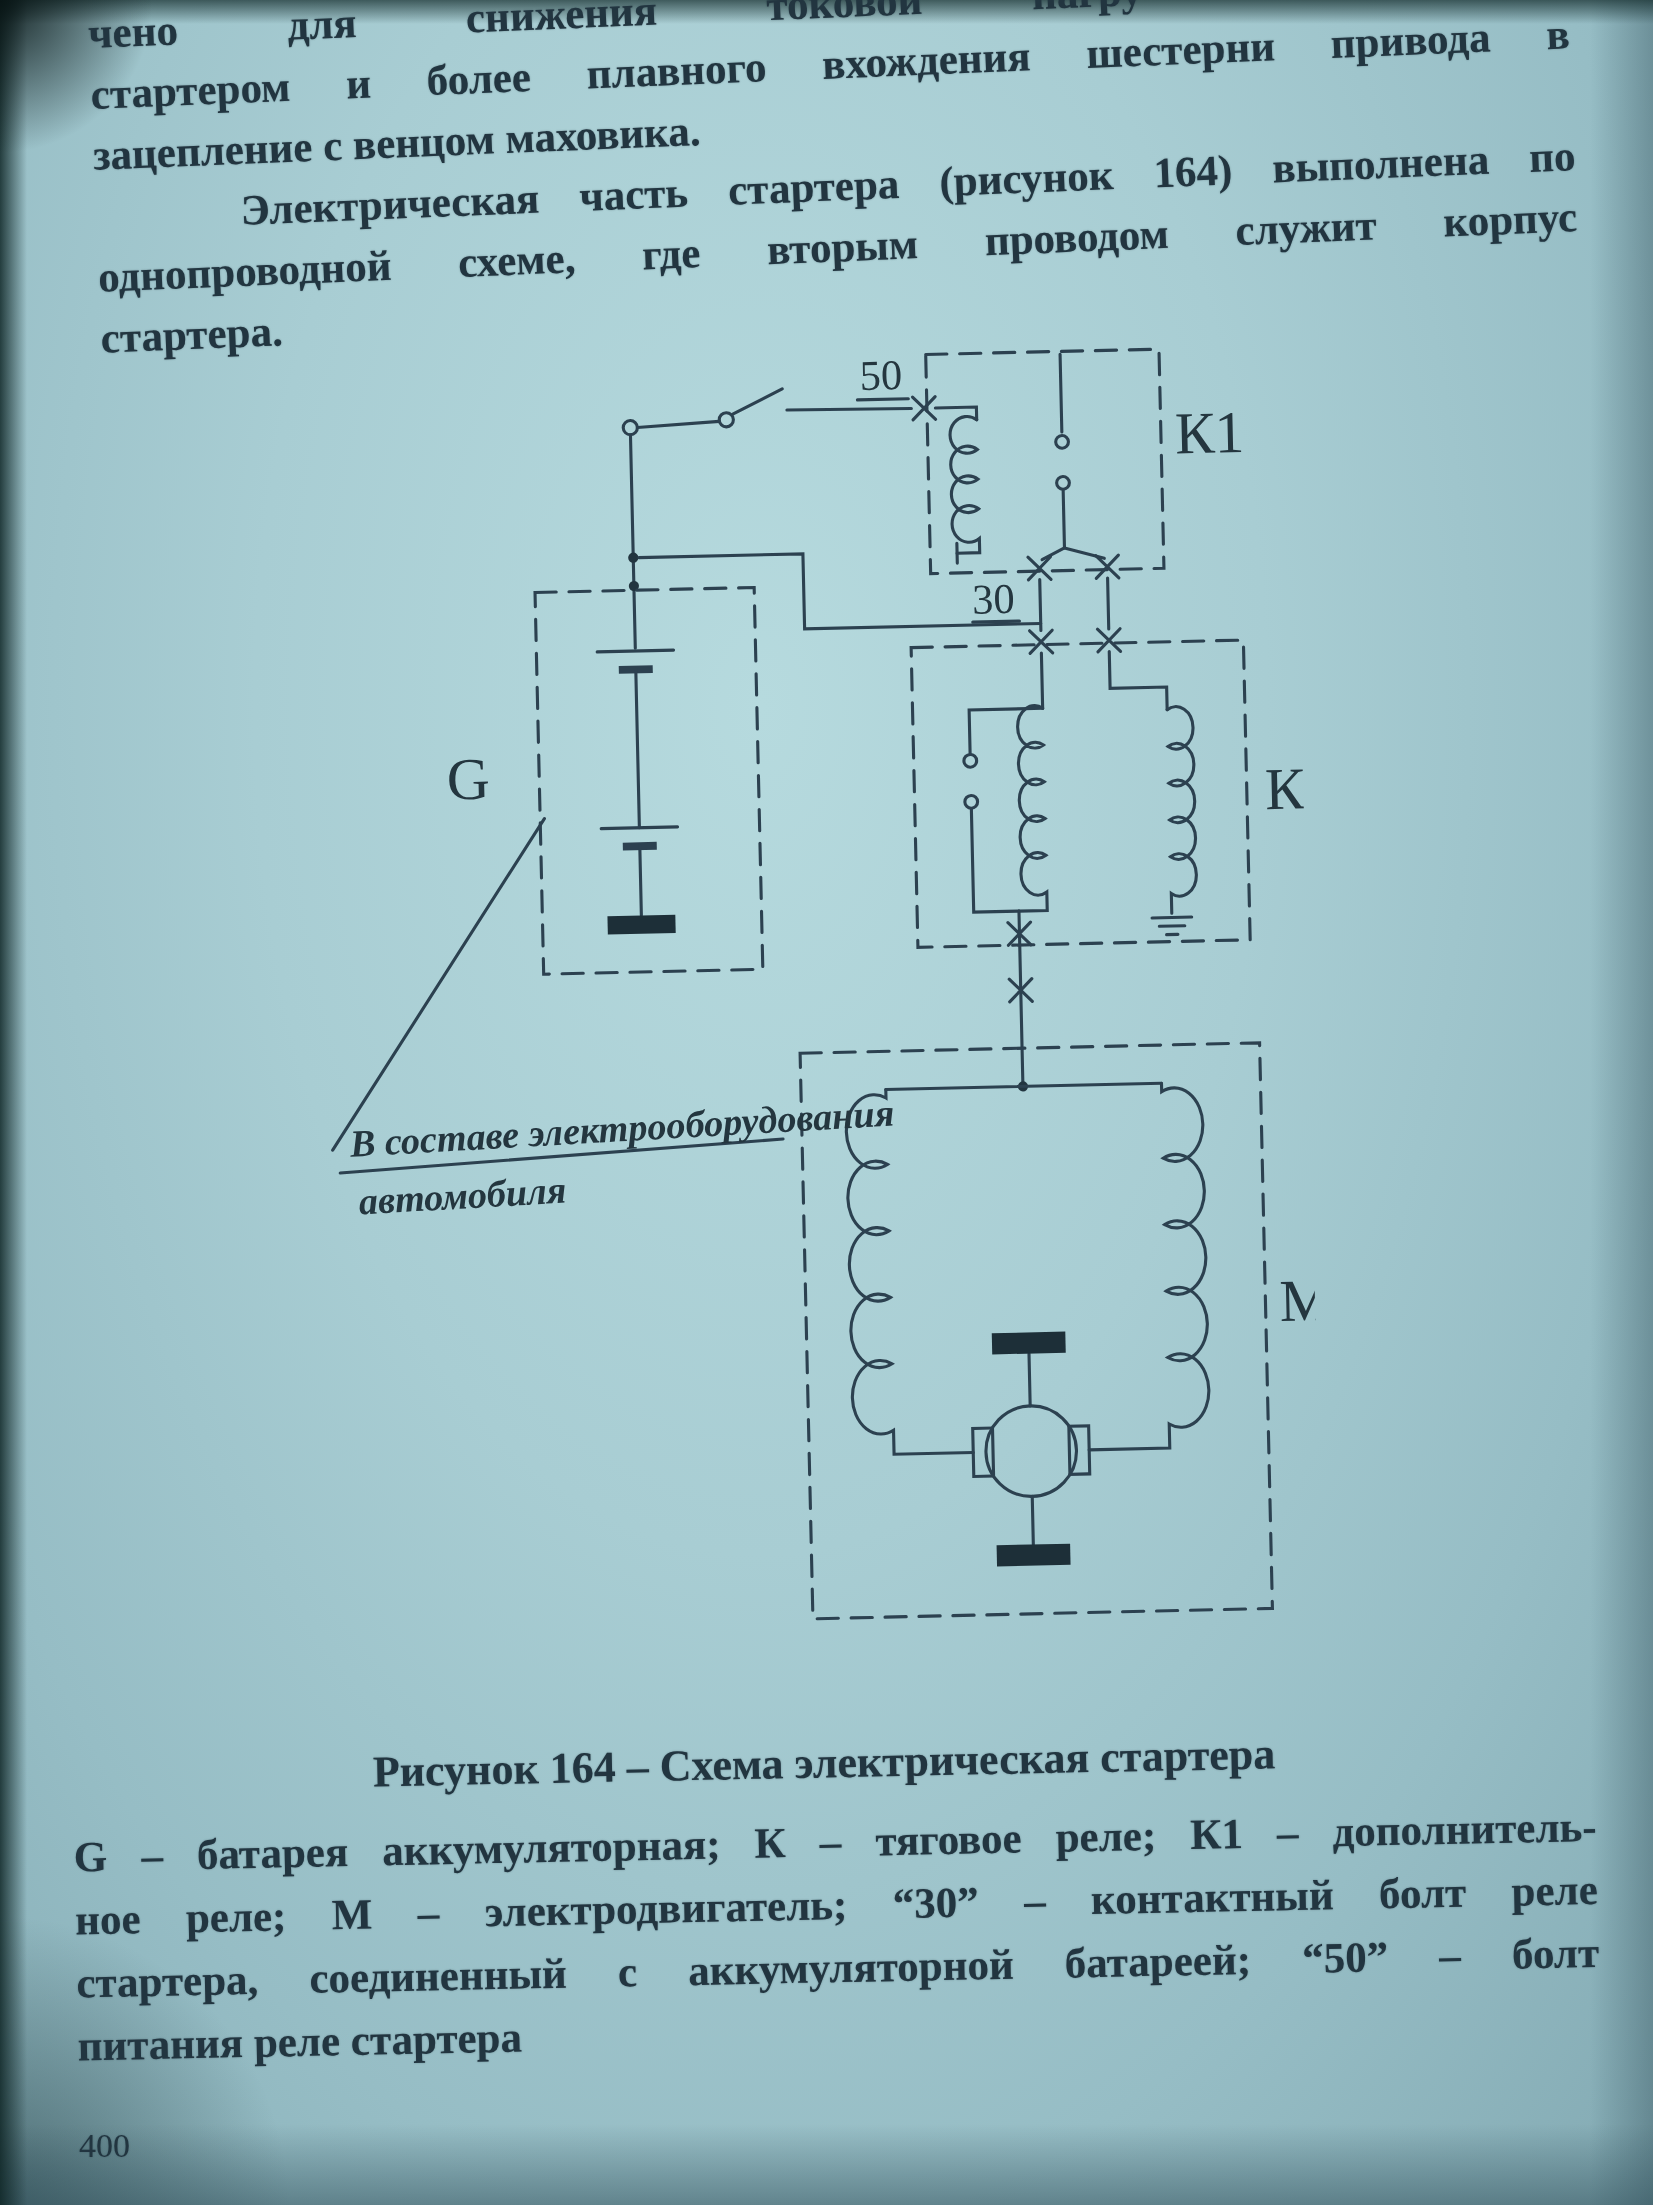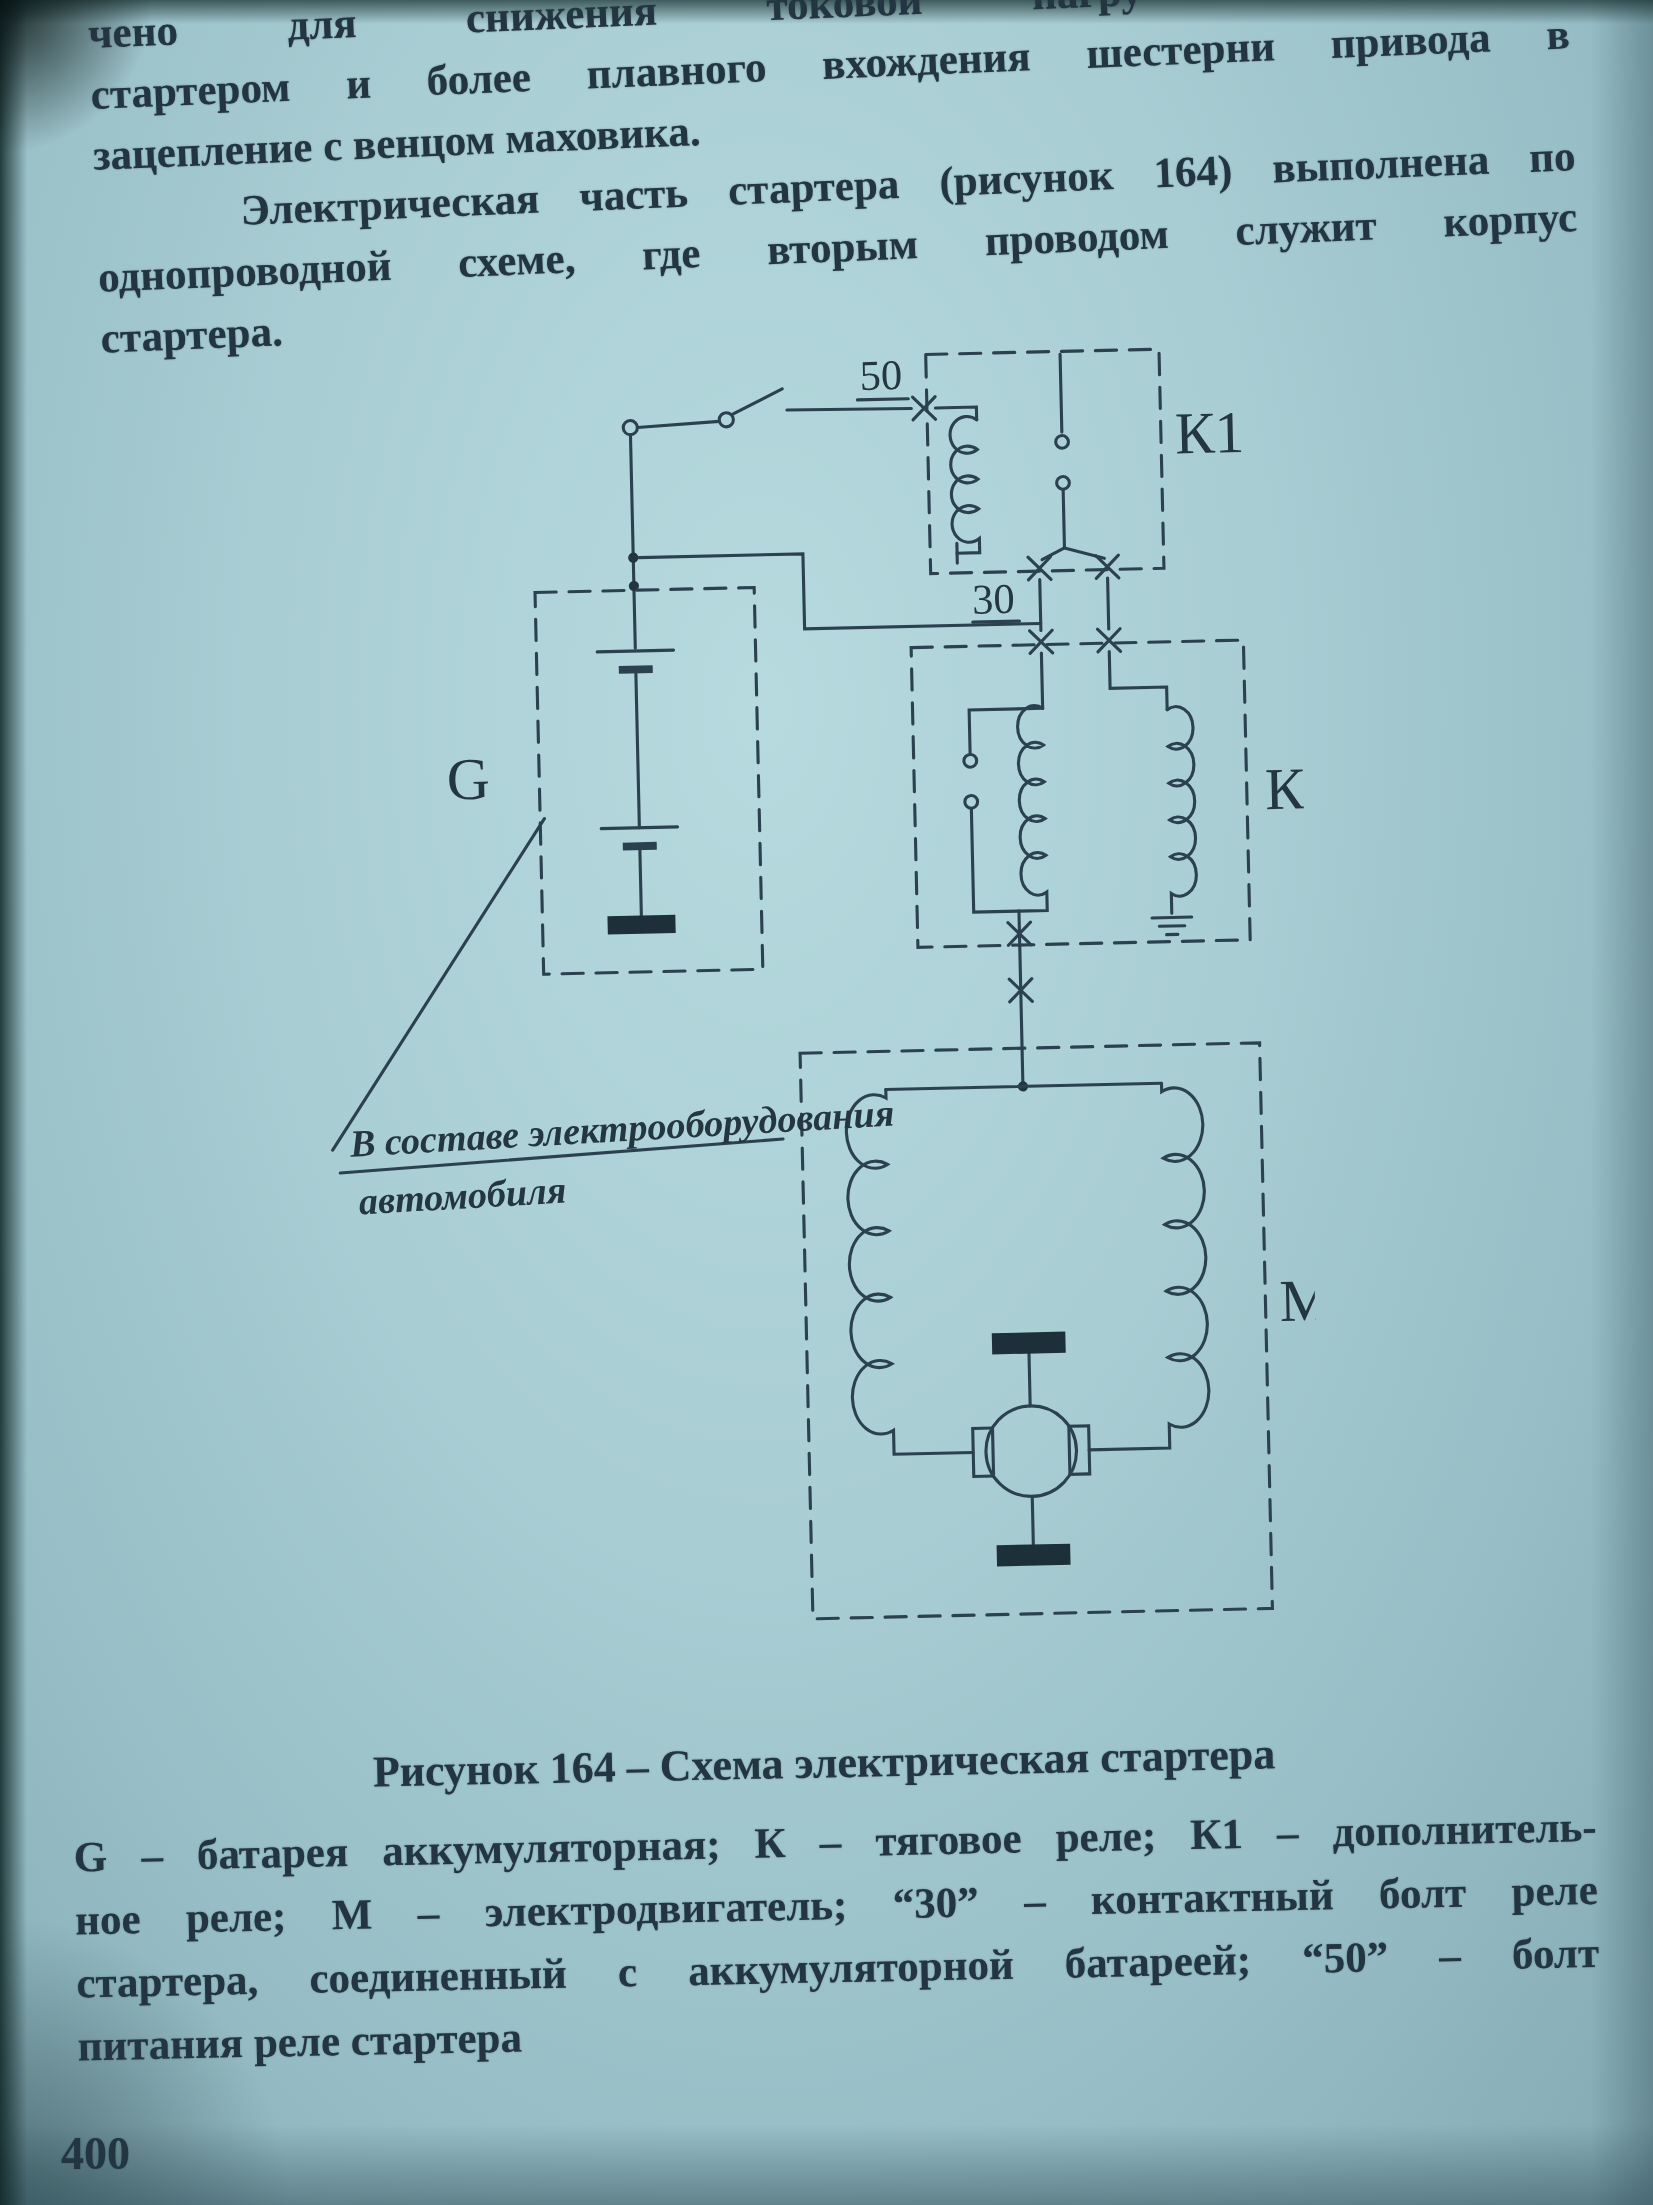--- a/index.html
+++ b/index.html
@@ -39,21 +39,21 @@
   .lbl-sm{ font-family:"Liberation Serif", serif; font-size:30px; fill:#24363f; }
   .note-txt{ font-family:"Liberation Serif", serif; font-size:27px; font-style:italic; font-weight:600; fill:#24363f; }
   .bottom-text{
     position:absolute; left:0; top:1754px; width:1654px;
     transform:rotate(-1.15deg); transform-origin:0 50%;
     font-size:43px;
   }
   .caption{ text-align:center; font-size:44px; }
   .legend{ margin-top:22px; margin-left:75px; width:1523px; line-height:63px; }
   .page-number{
-    position:absolute; left:61px; top:2127px; font-size:46px; font-weight:700;
+    position:absolute; left:79px; top:2127px; font-size:34px; font-weight:400;
     text-shadow:0 0 1.7px rgba(30,50,60,.4);
   }
 </style>
 </head>
 <body>
 
 <div class="page">
 
   <div class="top-text txt">
     <div class="just w-cut">чено для снижения токовой нагру</div>

